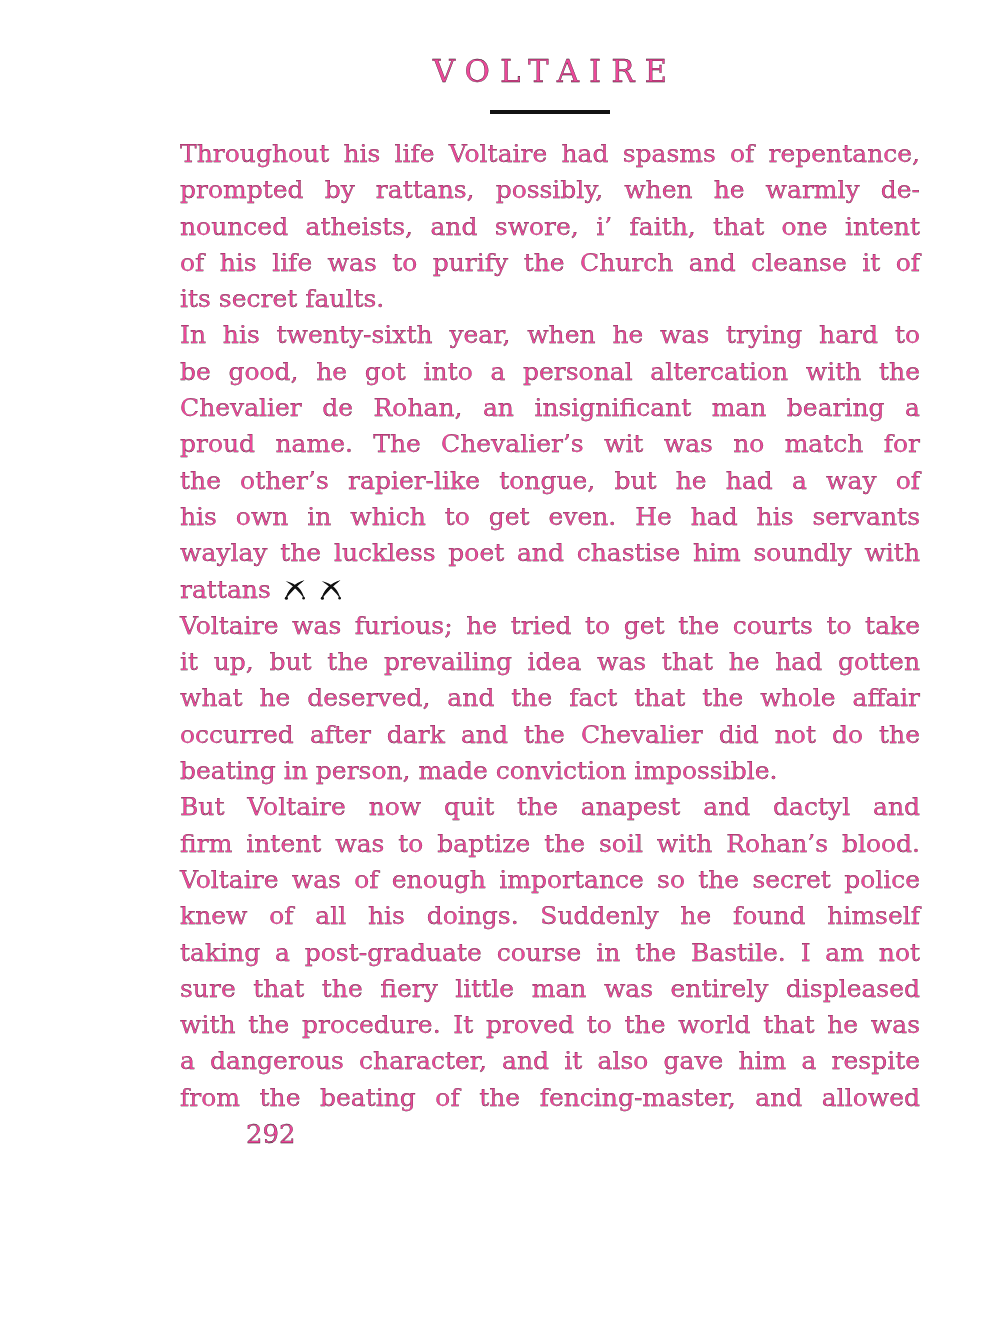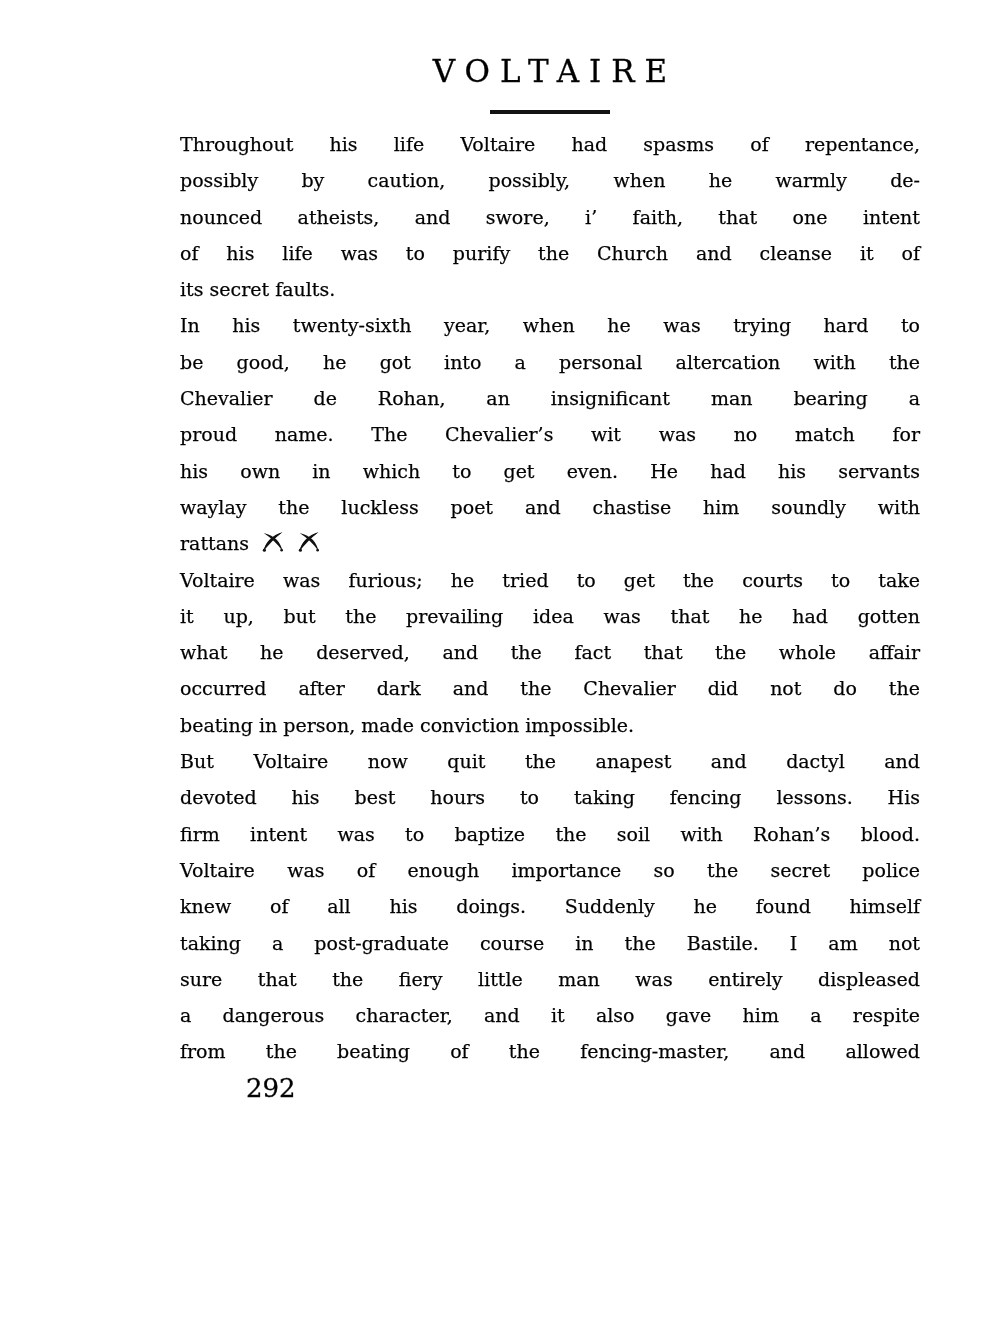--- a/index.html
+++ b/index.html
@@ -7,21 +7,21 @@
     padding: 0;
     background: #ffffff;
   }
   .page {
     position: relative;
     width: 1000px;
     height: 1328px;
     background: #ffffff;
     overflow: hidden;
     font-family: "DejaVu Serif", "Liberation Serif", serif;
-    color: #000000;
+    color: #ec4899;
   }
   .content {
     margin-left: 180px;
     width: 740px;
     padding-top: 52px;
   }
   .title {
     text-align: center;
     font-size: 31px;
     line-height: 38px;
@@ -31,22 +31,22 @@
     margin: 0;
     -webkit-text-stroke: 0.3px #121212;
   }
   .title-rule {
     width: 120px;
     height: 4px;
     background: #121212;
     margin: 20px auto 0 auto;
   }
   .text-block {
-    margin-top: 12px;
-    font-size: 19px;
+    margin-top: 22px;
+    font-size: 25px;
     line-height: 36.3px;
     -webkit-text-stroke: 0.25px #121212;
   }
   .paragraph { margin: 0; }
   .text-line {
     text-align: justify;
     text-align-last: justify;
     white-space: normal;
   }
   .text-line.last {
@@ -69,30 +69,31 @@
 </head>
 <body>
 
 <div class="page">
   <div class="content">
     <h1 class="title">VOLTAIRE</h1>
     <div class="title-rule"></div>
     <div class="text-block" id="text-block">
         <div class="paragraph">
           <div class="text-line">Throughout his life Voltaire had spasms of repentance,</div>
-          <div class="text-line">possibly by caution, possibly, when he warmly de-</div>
+          <div class="text-line">prompted by rattans, possibly, when he warmly de-</div>
           <div class="text-line">nounced atheists, and swore, i’ faith, that one intent</div>
           <div class="text-line">of his life was to purify the Church and cleanse it of</div>
           <div class="text-line last">its secret faults.</div>
         </div>
         <div class="paragraph">
           <div class="text-line">In his twenty-sixth year, when he was trying hard to</div>
           <div class="text-line">be good, he got into a personal altercation with the</div>
           <div class="text-line">Chevalier de Rohan, an insignificant man bearing a</div>
           <div class="text-line">proud name. The Chevalier’s wit was no match for</div>
+          <div class="text-line">the other’s rapier-like tongue, but he had a way of</div>
           <div class="text-line">his own in which to get even. He had his servants</div>
           <div class="text-line">waylay the luckless poet and chastise him soundly with</div>
           <div class="text-line last">rattans<svg class="fleuron" viewBox="0 0 32 32" xmlns="http://www.w3.org/2000/svg" aria-hidden="true">
     <path d="M3 29 C6 16 15 7 29 3 C20 10 11 19 3 29 Z" fill="#121212"></path>
     <path d="M3 29 C5 18 13 9 29 3 C16 12 8 20 3 29 Z" fill="#121212"></path>
     <path d="M29 29 C27 17 19 8 3 4 C14 11 22 19 29 29 Z" fill="#121212"></path>
     <circle cx="4" cy="28" r="2.2" fill="#121212"></circle>
     <circle cx="28" cy="28" r="1.8" fill="#121212"></circle>
   </svg><svg class="fleuron" viewBox="0 0 32 32" xmlns="http://www.w3.org/2000/svg" aria-hidden="true">
     <path d="M3 29 C6 16 15 7 29 3 C20 10 11 19 3 29 Z" fill="#121212"></path>
@@ -104,25 +105,25 @@
         </div>
         <div class="paragraph">
           <div class="text-line">Voltaire was furious; he tried to get the courts to take</div>
           <div class="text-line">it up, but the prevailing idea was that he had gotten</div>
           <div class="text-line">what he deserved, and the fact that the whole affair</div>
           <div class="text-line">occurred after dark and the Chevalier did not do the</div>
           <div class="text-line last">beating in person, made conviction impossible.</div>
         </div>
         <div class="paragraph">
           <div class="text-line">But Voltaire now quit the anapest and dactyl and</div>
-          <div class="text-line">devoted his best hours to taking fencing lessons. His</div>
           <div class="text-line">firm intent was to baptize the soil with Rohan’s blood.</div>
           <div class="text-line">Voltaire was of enough importance so the secret police</div>
           <div class="text-line">knew of all his doings. Suddenly he found himself</div>
           <div class="text-line">taking a post-graduate course in the Bastile. I am not</div>
           <div class="text-line">sure that the fiery little man was entirely displeased</div>
+          <div class="text-line">with the procedure. It proved to the world that he was</div>
           <div class="text-line">a dangerous character, and it also gave him a respite</div>
           <div class="text-line">from the beating of the fencing-master, and allowed</div>
         </div>
       </div>
     <div class="page-number">292</div>
   </div>
 </div>
 
 </body></html>

